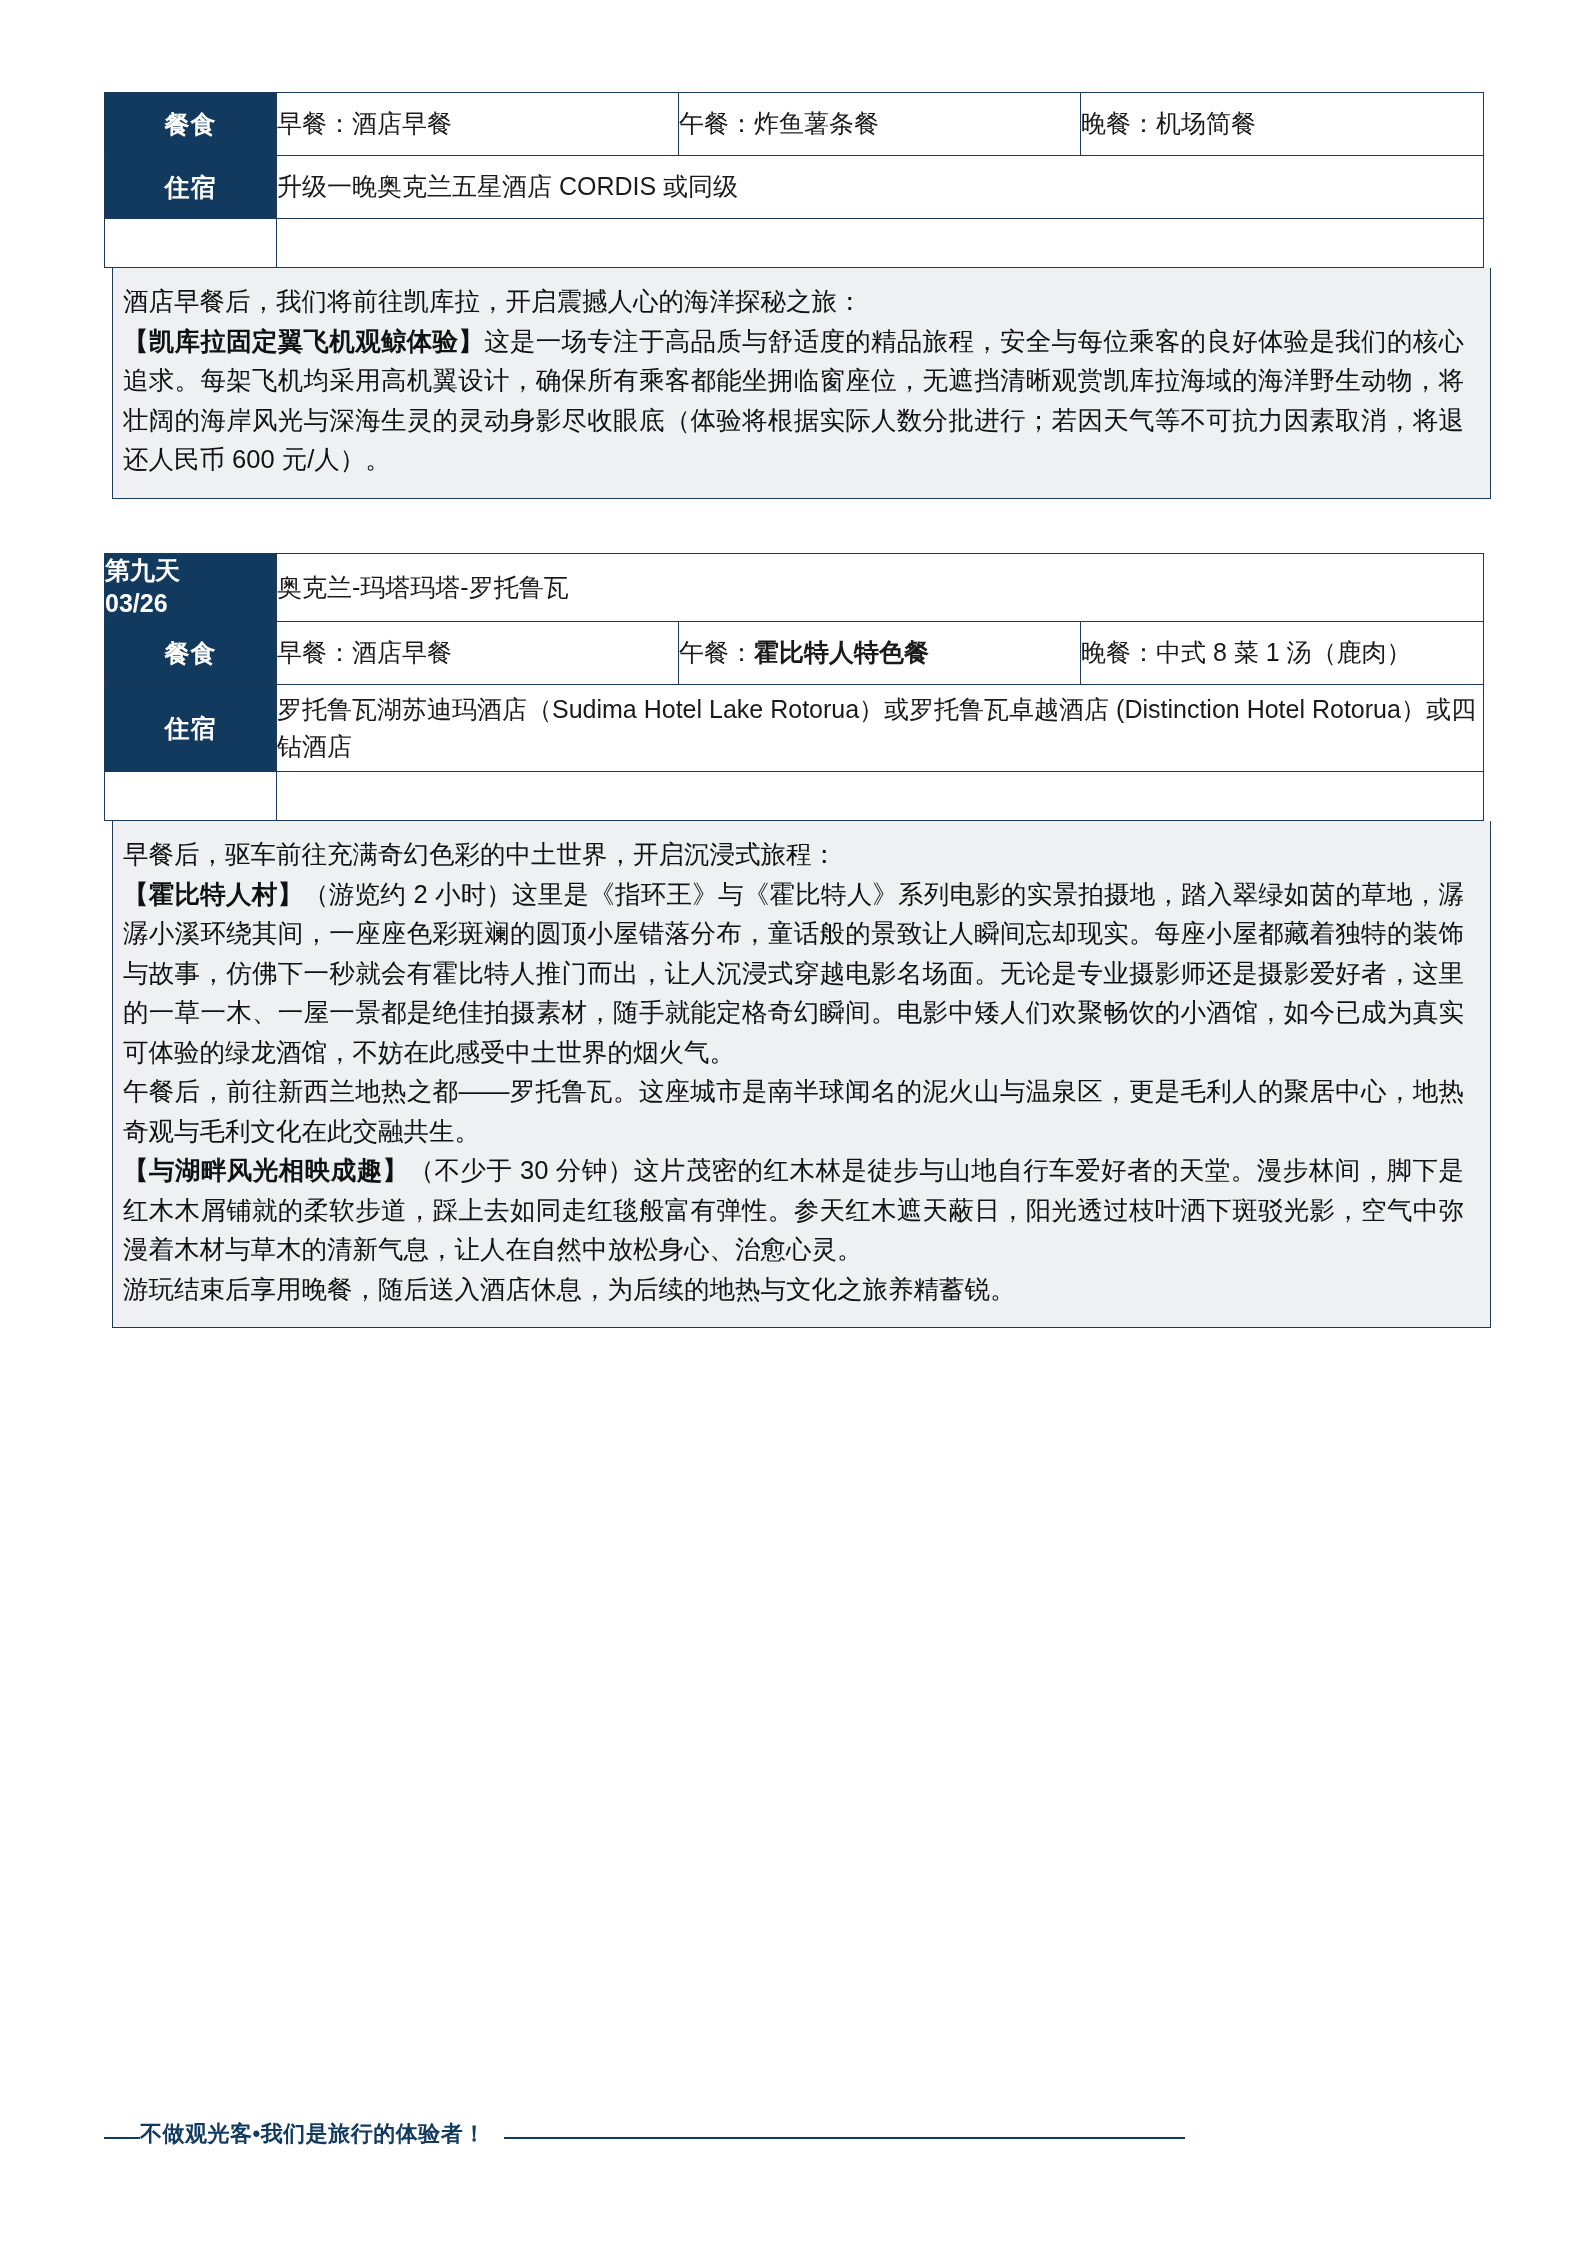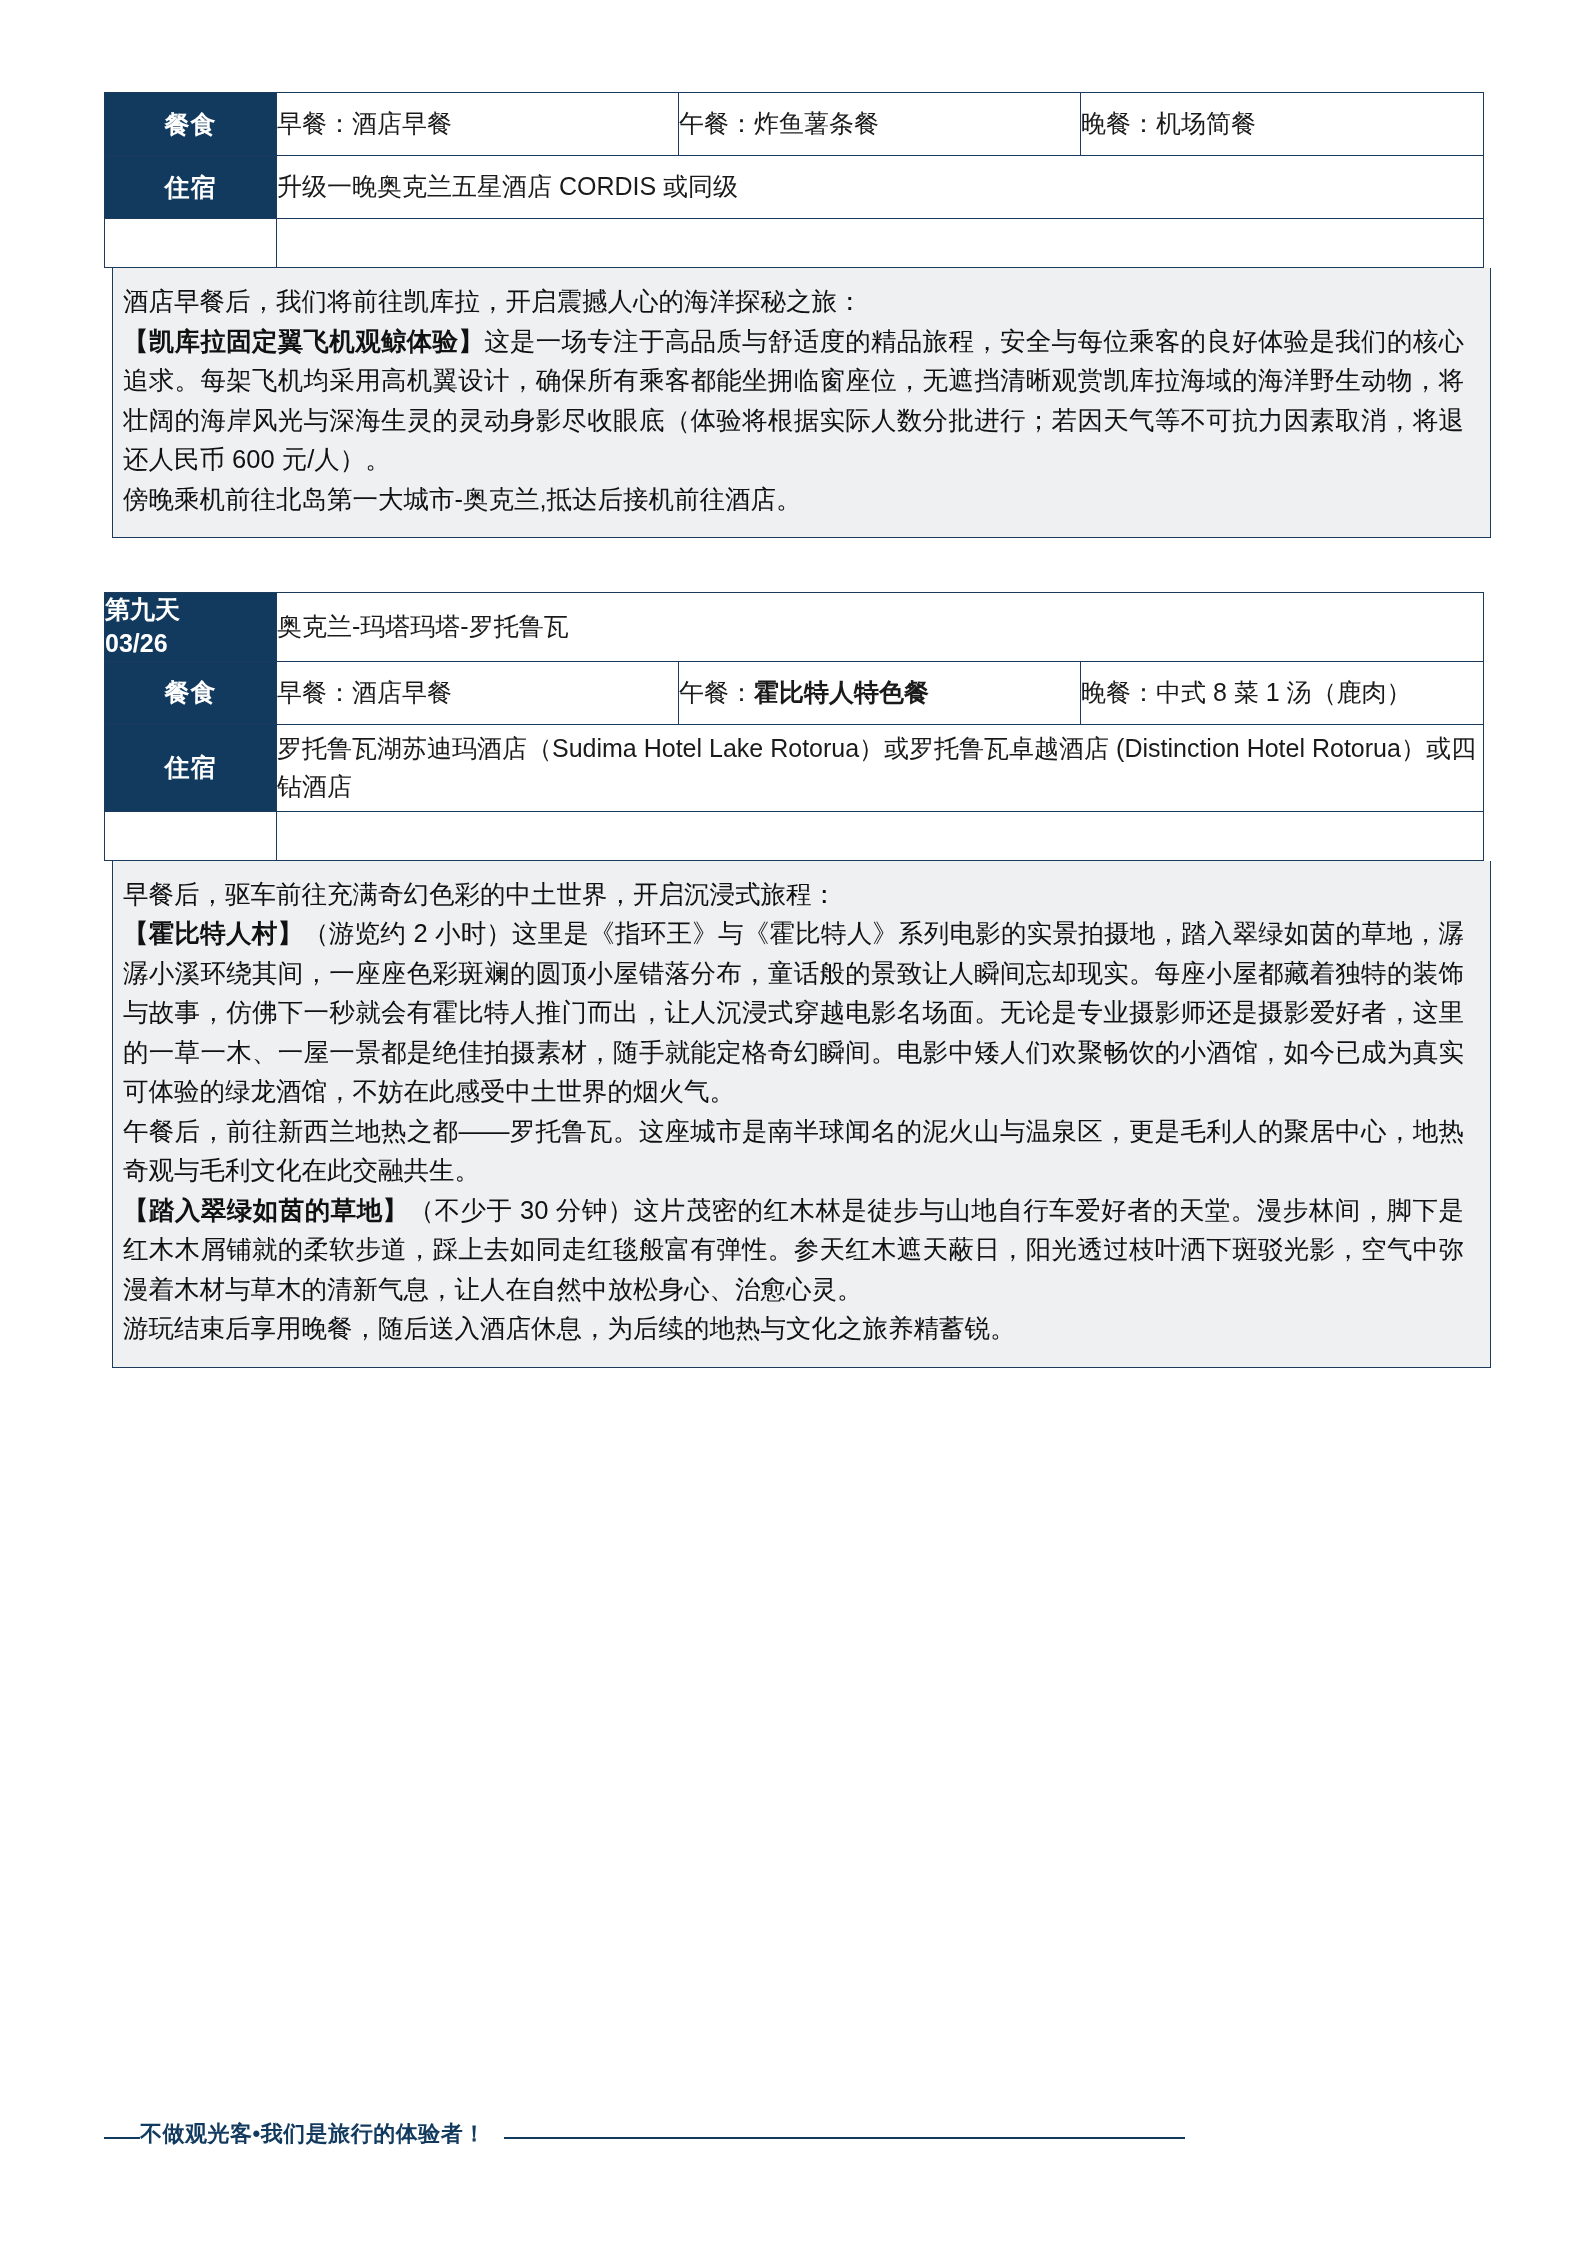--- a/index.html
+++ b/index.html
@@ -163,21 +163,20 @@
       <tr class="spacer-row">
         <td></td>
         <td colspan="3"></td>
       </tr>
     </tbody>
   </table>
 
   <div class="desc">
     <p>酒店早餐后，我们将前往凯库拉，开启震撼人心的海洋探秘之旅：</p>
     <p><b>【凯库拉固定翼飞机观鲸体验】</b><span>这是一场专注于高品质与舒适度的精品旅程，安全与每位乘客的良好体验是我们的核心追求。每架飞机均采用高机翼设计，确保所有乘客都能坐拥临窗座位，无遮挡清晰观赏凯库拉海域的海洋野生动物，将壮阔的海岸风光与深海生灵的灵动身影尽收眼底（体验将根据实际人数分批进行；若因天气等不可抗力因素取消，将退还人民币 600 元/人）。</span></p>
-    <p>傍晚乘机前往北岛第一大城市-奥克兰,抵达后接机前往酒店。</p>
   </div>
 
   <div class="gap"></div>
 
   <table class="itin">
     <colgroup>
       <col style="width:172px">
       <col style="width:402px">
       <col style="width:402px">
       <col style="width:403px">
@@ -204,21 +203,21 @@
         <td></td>
         <td colspan="3"></td>
       </tr>
     </tbody>
   </table>
 
   <div class="desc">
     <p>早餐后，驱车前往充满奇幻色彩的中土世界，开启沉浸式旅程：</p>
     <p><b>【霍比特人村】</b><span>（游览约 2 小时）这里是《指环王》与《霍比特人》系列电影的实景拍摄地，踏入翠绿如茵的草地，潺潺小溪环绕其间，一座座色彩斑斓的圆顶小屋错落分布，童话般的景致让人瞬间忘却现实。每座小屋都藏着独特的装饰与故事，仿佛下一秒就会有霍比特人推门而出，让人沉浸式穿越电影名场面。无论是专业摄影师还是摄影爱好者，这里的一草一木、一屋一景都是绝佳拍摄素材，随手就能定格奇幻瞬间。电影中矮人们欢聚畅饮的小酒馆，如今已成为真实可体验的绿龙酒馆，不妨在此感受中土世界的烟火气。</span></p>
     <p>午餐后，前往新西兰地热之都——罗托鲁瓦。这座城市是南半球闻名的泥火山与温泉区，更是毛利人的聚居中心，地热奇观与毛利文化在此交融共生。</p>
-    <p><b>【踏入翠绿如茵的草地】</b><span>（不少于 30 分钟）这片茂密的红木林是徒步与山地自行车爱好者的天堂。漫步林间，脚下是红木木屑铺就的柔软步道，踩上去如同走红毯般富有弹性。参天红木遮天蔽日，阳光透过枝叶洒下斑驳光影，空气中弥漫着木材与草木的清新气息，让人在自然中放松身心、治愈心灵。</span></p>
+    <p><b>【与湖畔风光相映成趣】</b><span>（不少于 30 分钟）这片茂密的红木林是徒步与山地自行车爱好者的天堂。漫步林间，脚下是红木木屑铺就的柔软步道，踩上去如同走红毯般富有弹性。参天红木遮天蔽日，阳光透过枝叶洒下斑驳光影，空气中弥漫着木材与草木的清新气息，让人在自然中放松身心、治愈心灵。</span></p>
     <p>游玩结束后享用晚餐，随后送入酒店休息，为后续的地热与文化之旅养精蓄锐。</p>
   </div>
 
   <div class="footer">
     <div class="footer-line"></div>
     <div class="footer-left">不做观光客•我们是旅行的体验者！</div>
   </div>
 
 </div>
 

